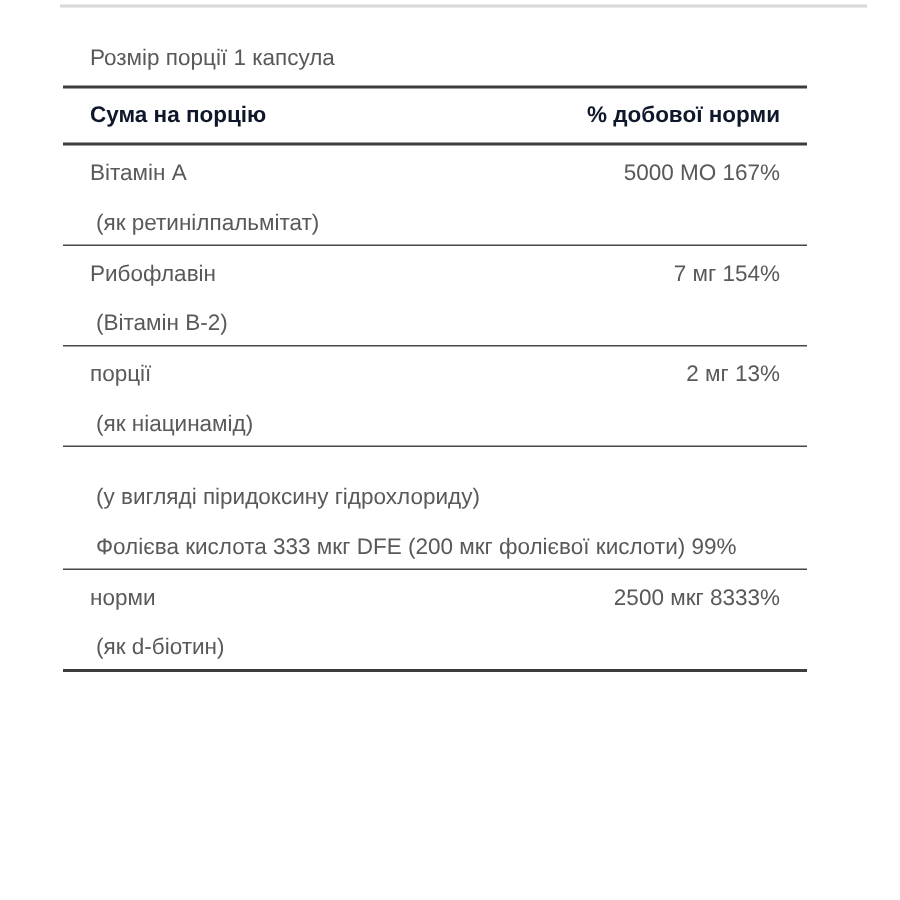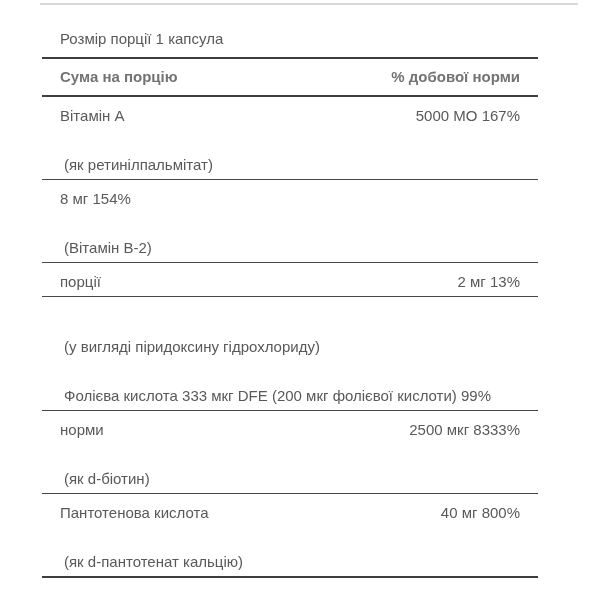--- a/index.html
+++ b/index.html
@@ -32,39 +32,39 @@
     border-bottom: 2px solid #3d3d3d;
   }
 
   .header-row {
     display: flex;
     justify-content: space-between;
     align-items: center;
     font-weight: 700;
     padding: 9px 18px 9px 18px;
     border-bottom: 2px solid #3d3d3d;
-    color: #737373;
+    color: #0f172a;
   }
 
   .group {
     padding: 10px 0 5px 0;
     border-bottom: 1.5px solid #474747;
   }
   .group:last-child { border-bottom: 2px solid #3d3d3d; }
 
   .main-line {
     display: flex;
     justify-content: space-between;
     align-items: baseline;
     padding: 0 18px 0 18px;
     height: 18px;
     gap: 40px;
   }
   .sub-line {
-    margin-top: 31px;
+    margin-top: 15px;
     padding: 0 18px 0 22px;
     height: 18px;
     white-space: nowrap;
   }
   .nutrient-value { text-align: center; white-space: nowrap; }
 </style>
 </head>
 <body>
 
 <div class="stage">
@@ -84,48 +84,43 @@
     <div class="group">
       <div class="main-line">
         <span class="nutrient-name">Вітамін А</span>
         <span class="nutrient-value">5000 МО 167%</span>
       </div>
       <div class="sub-line">(як ретинілпальмітат)</div>
     </div>
 
     <div class="group">
       <div class="main-line">
-        <span class="nutrient-value">8 мг 154%</span>
+        <span class="nutrient-name">Рибофлавін</span>
+        <span class="nutrient-value">7 мг 154%</span>
       </div>
       <div class="sub-line">(Вітамін B-2)</div>
     </div>
 
     <div class="group">
       <div class="main-line">
         <span class="nutrient-name">порції</span>
         <span class="nutrient-value">2 мг 13%</span>
       </div>
+      <div class="sub-line">(як ніацинамід)</div>
     </div>
 
     <div class="group">
       <div class="sub-line">(у вигляді піридоксину гідрохлориду)</div>
       <div class="sub-line">Фолієва кислота 333 мкг DFE (200 мкг фолієвої кислоти) 99%</div>
     </div>
 
 
     <div class="group">
       <div class="main-line">
         <span class="nutrient-name">норми</span>
         <span class="nutrient-value">2500 мкг 8333%</span>
       </div>
       <div class="sub-line">(як d-біотин)</div>
     </div>
 
-    <div class="group">
-      <div class="main-line">
-        <span class="nutrient-name">Пантотенова кислота</span>
-        <span class="nutrient-value">40 мг 800%</span>
-      </div>
-      <div class="sub-line">(як d-пантотенат кальцію)</div>
-    </div>
 
   </div>
 </div>
 
 </body></html>

